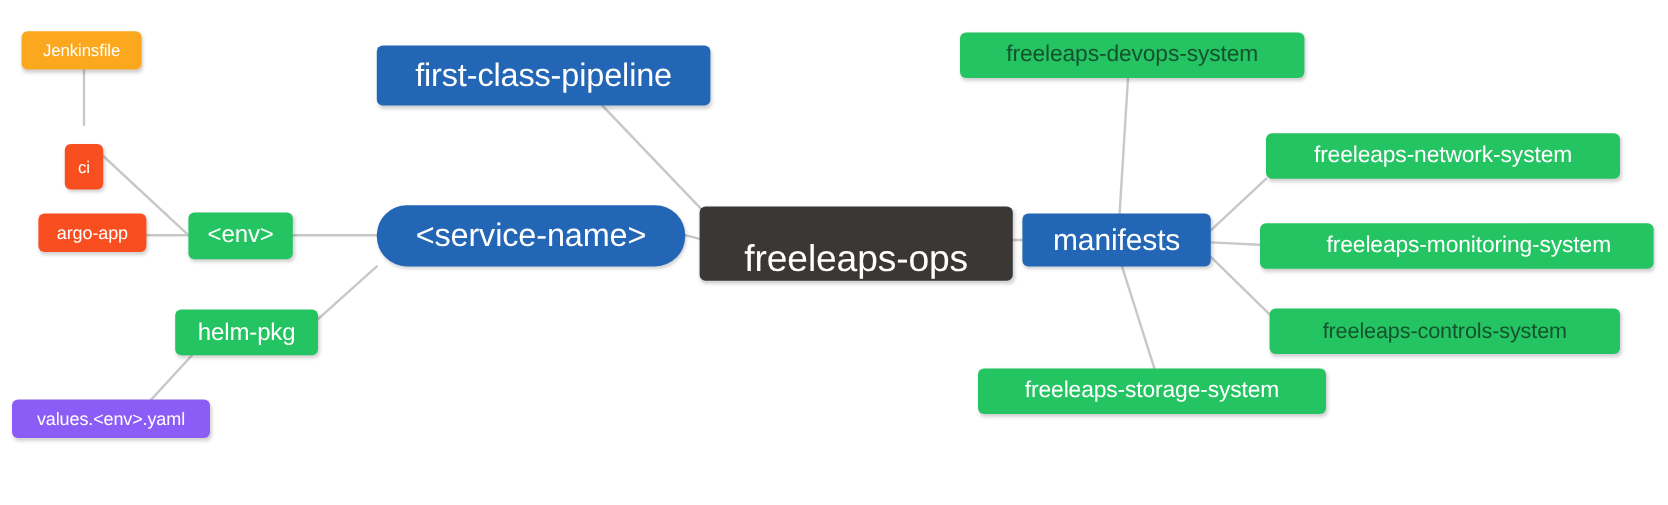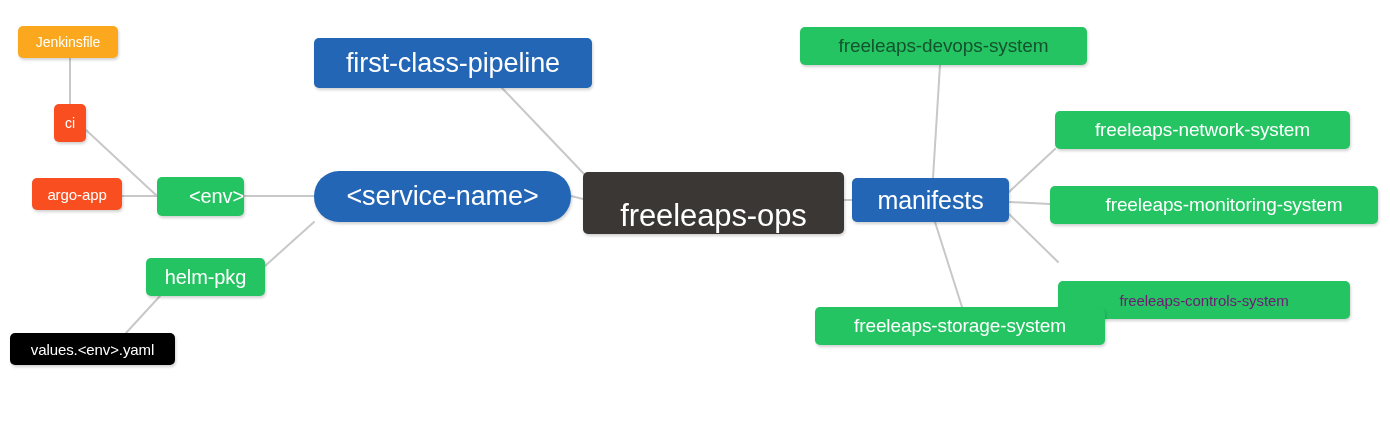--- a/index.html
+++ b/index.html
@@ -55,33 +55,33 @@
       <line x1="933" y1="178" x2="940" y2="65" stroke="#c8c8c8" stroke-width="2" stroke-linecap="round"></line>
       <line x1="1009" y1="192" x2="1055" y2="149" stroke="#c8c8c8" stroke-width="2" stroke-linecap="round"></line>
       <line x1="1009" y1="202" x2="1050" y2="204" stroke="#c8c8c8" stroke-width="2" stroke-linecap="round"></line>
       <line x1="1009" y1="214" x2="1058" y2="262" stroke="#c8c8c8" stroke-width="2" stroke-linecap="round"></line>
       <line x1="935" y1="222" x2="962" y2="307" stroke="#c8c8c8" stroke-width="2" stroke-linecap="round"></line>
     </svg>
   <div id="node-layer">
       <div class="node" style="left: 18px; top: 26px; width: 100px; height: 32px; background: rgb(251, 168, 30); font-size: 14px; color: rgb(255, 255, 255);">
         <span>Jenkinsfile</span>
       </div>
-      <div class="node" style="left: 54px; top: 104px; width: 32px; height: 38px; background: rgb(249, 78, 32); font-size: 14px; color: rgb(255, 255, 255);">
+      <div class="node" style="left: 54px; top: 120px; width: 32px; height: 38px; background: rgb(249, 78, 32); font-size: 14px; color: rgb(255, 255, 255);">
         <span>ci</span>
       </div>
       <div class="node" style="left: 32px; top: 178px; width: 90px; height: 32px; background: rgb(249, 78, 32); font-size: 15px; color: rgb(255, 255, 255);">
         <span>argo-app</span>
       </div>
-      <div class="node" style="left: 157px; top: 177px; width: 87px; height: 39px; background: rgb(36, 196, 98); font-size: 20px; color: rgb(255, 255, 255); justify-content: flex-end;">
+      <div class="node" style="left: 157px; top: 177px; width: 87px; height: 39px; background: rgb(36, 196, 98); font-size: 20px; color: rgb(255, 255, 255);">
         <span>&lt;env&gt;</span>
       </div>
       <div class="node" style="left: 146px; top: 258px; width: 119px; height: 38px; background: rgb(36, 196, 98); font-size: 20px; color: rgb(255, 255, 255);">
         <span>helm-pkg</span>
       </div>
-      <div class="node" style="left: 10px; top: 333px; width: 165px; height: 32px; background: #000000; font-size: 15px; color: rgb(255, 255, 255);">
+      <div class="node" style="left: 10px; top: 333px; width: 165px; height: 32px; background: #8b5cf6; font-size: 15px; color: rgb(255, 255, 255);">
         <span>values.&lt;env&gt;.yaml</span>
       </div>
       <div class="node" style="left: 314px; top: 171px; width: 257px; height: 51px; background: rgb(34, 102, 181); font-size: 27px; color: rgb(255, 255, 255); border-radius: 25px;">
         <span>&lt;service-name&gt;</span>
       </div>
       <div class="node" style="left: 314px; top: 38px; width: 278px; height: 50px; background: rgb(34, 102, 181); font-size: 27px; color: rgb(255, 255, 255);">
         <span>first-class-pipeline</span>
       </div>
       <div class="node" style="left: 583px; top: 172px; width: 261px; height: 62px; background: rgb(59, 55, 53); font-size: 31px; color: rgb(255, 255, 255); align-items: flex-end;">
         <span>freeleaps-ops</span>
@@ -91,20 +91,20 @@
       </div>
       <div class="node" style="left: 800px; top: 27px; width: 287px; height: 38px; background: rgb(36, 196, 98); font-size: 19px; color: #14532d;">
         <span>freeleaps-devops-system</span>
       </div>
       <div class="node" style="left: 1055px; top: 111px; width: 295px; height: 38px; background: rgb(36, 196, 98); font-size: 19px; color: rgb(255, 255, 255);">
         <span>freeleaps-network-system</span>
       </div>
       <div class="node" style="left: 1050px; top: 186px; width: 328px; height: 38px; background: rgb(36, 196, 98); font-size: 19px; color: rgb(255, 255, 255); padding-left: 20px;">
         <span>freeleaps-monitoring-system</span>
       </div>
-      <div class="node" style="left: 1058px; top: 257px; width: 292px; height: 38px; background: rgb(36, 196, 98); font-size: 15px; color: #701a75; margin-top: 24px;">
+      <div class="node" style="left: 1058px; top: 257px; width: 292px; height: 38px; background: rgb(36, 196, 98); font-size: 18px; color: #14532d;">
         <span>freeleaps-controls-system</span>
       </div>
       <div class="node" style="left: 815px; top: 307px; width: 290px; height: 38px; background: rgb(36, 196, 98); font-size: 19px; color: rgb(255, 255, 255);">
         <span>freeleaps-storage-system</span>
       </div>
     </div>
 </div>
 
 </body></html>

